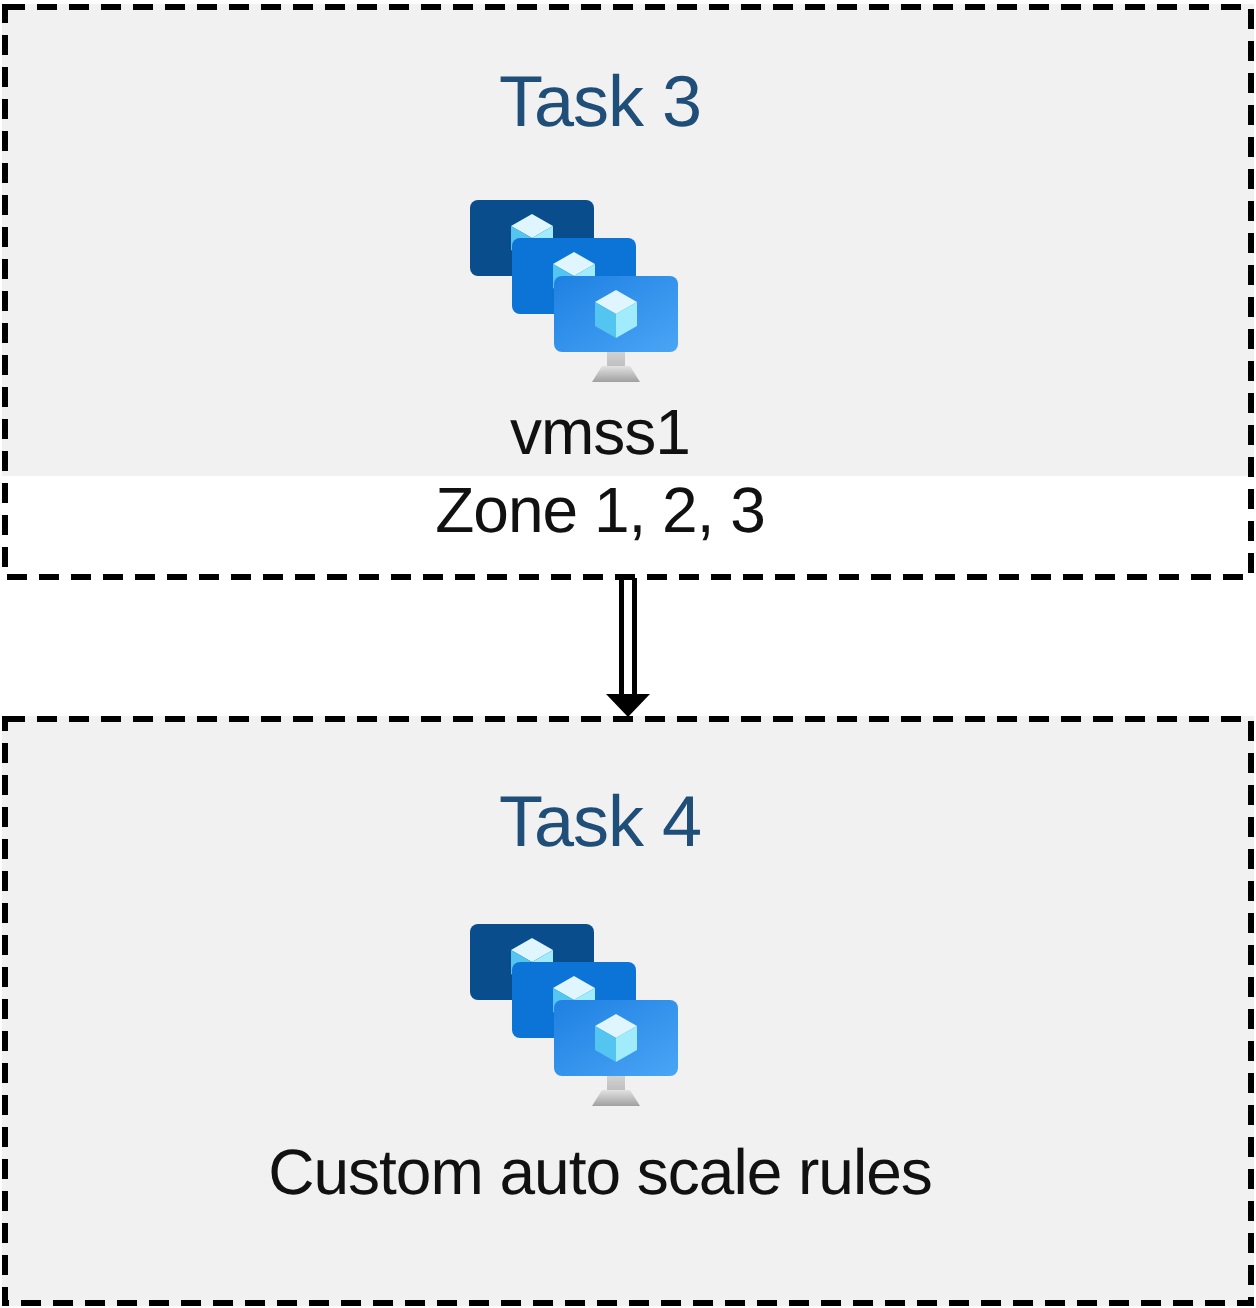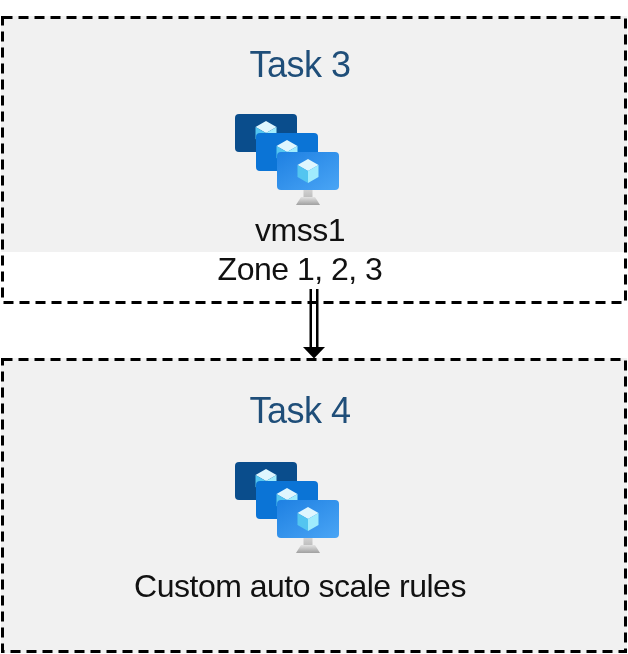--- a/index.html
+++ b/index.html
@@ -10,21 +10,21 @@
     overflow:hidden;
   }
   #canvas { position:relative; width:628px; height:654px; background:#ffffff; }
 
   .task-box {
     position:absolute;
     left:1px; width:626px;
     background:#f1f1f1;
     box-sizing:border-box;
   }
-  #box-task3 { top:16px;   height:236px; }
+  #box-task3 { top:2px;   height:236px; }
   #box-task4 { top:358px; height:295px; }
 
   .border-svg { position:absolute; left:0; top:0; pointer-events:none; }
 
   .box-title {
     position:absolute; left:0; width:626px;
     text-align:center;
     transform:translateX(-14px);
     font-size:36px; line-height:40px;
     letter-spacing:-0.5px;

